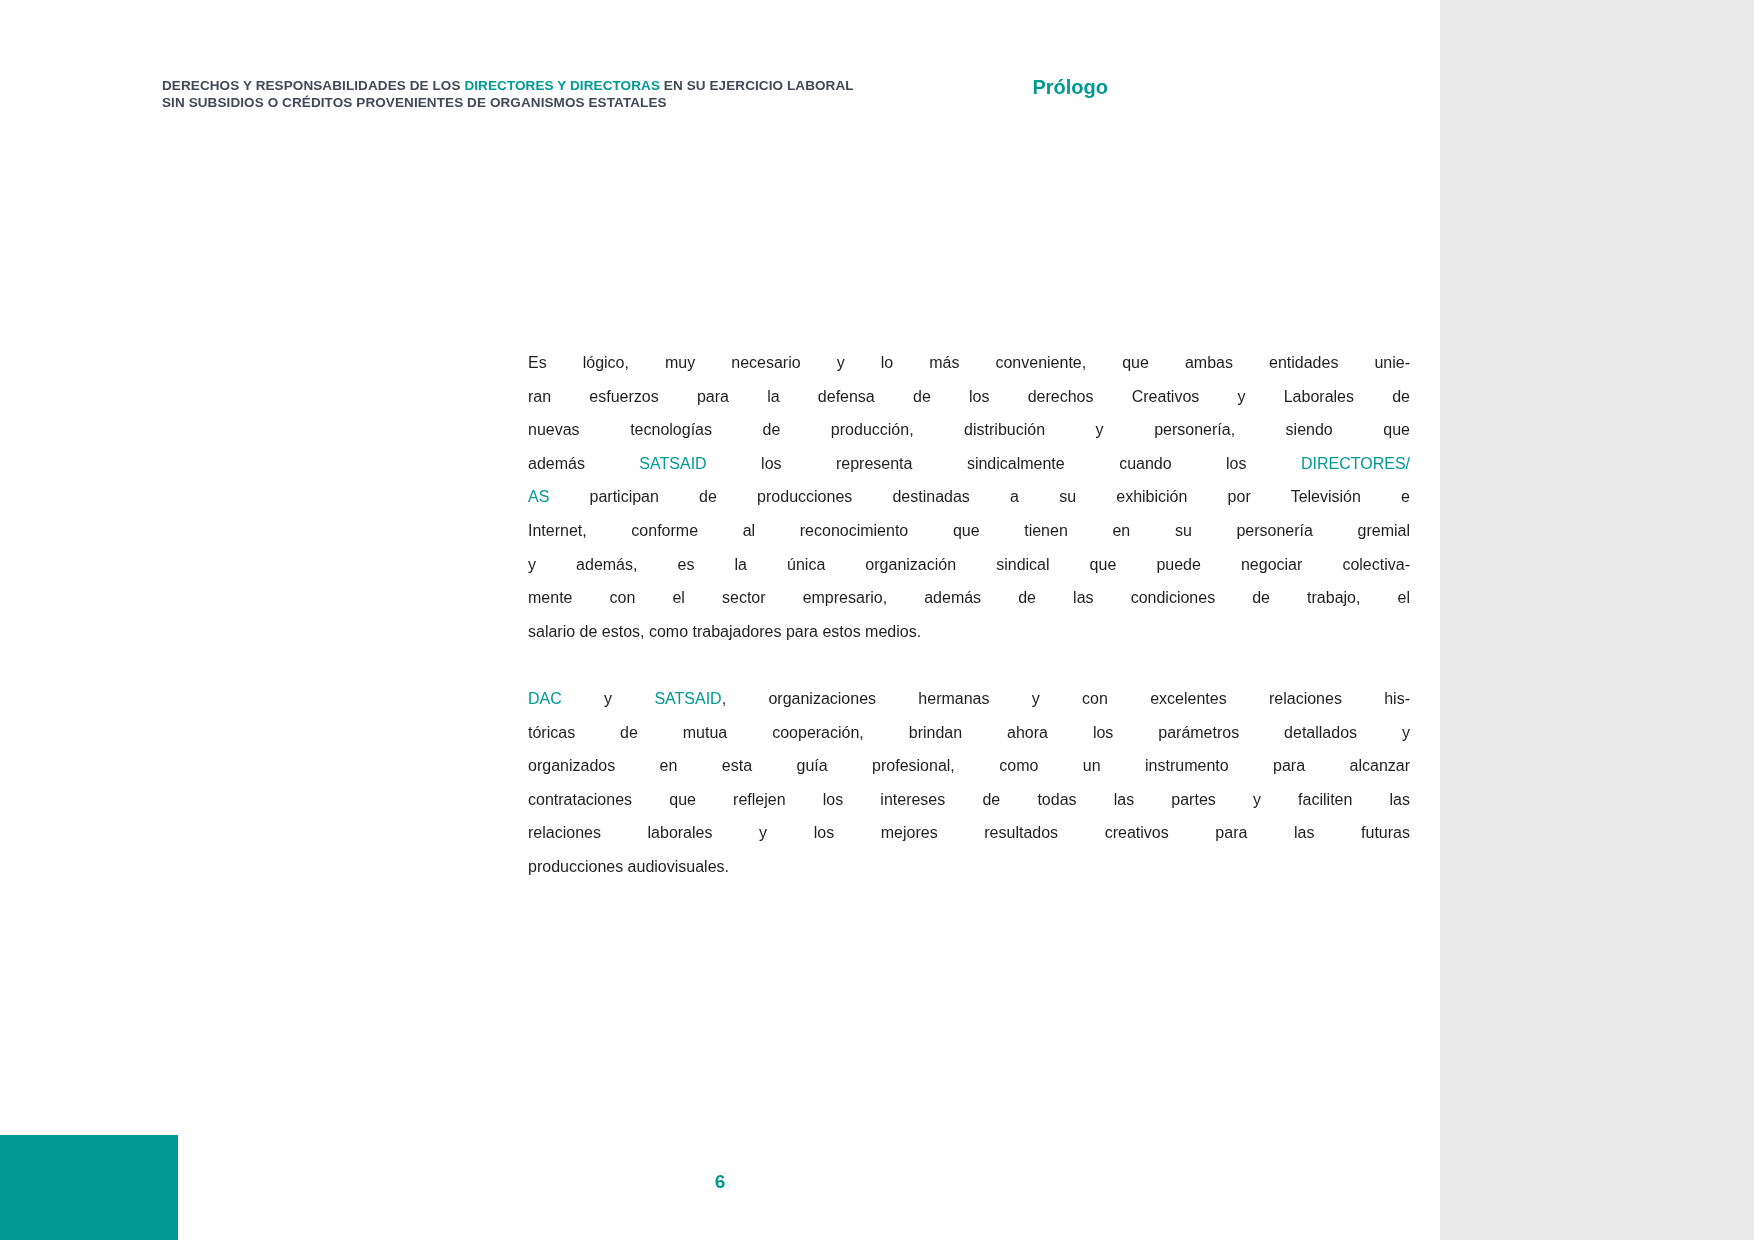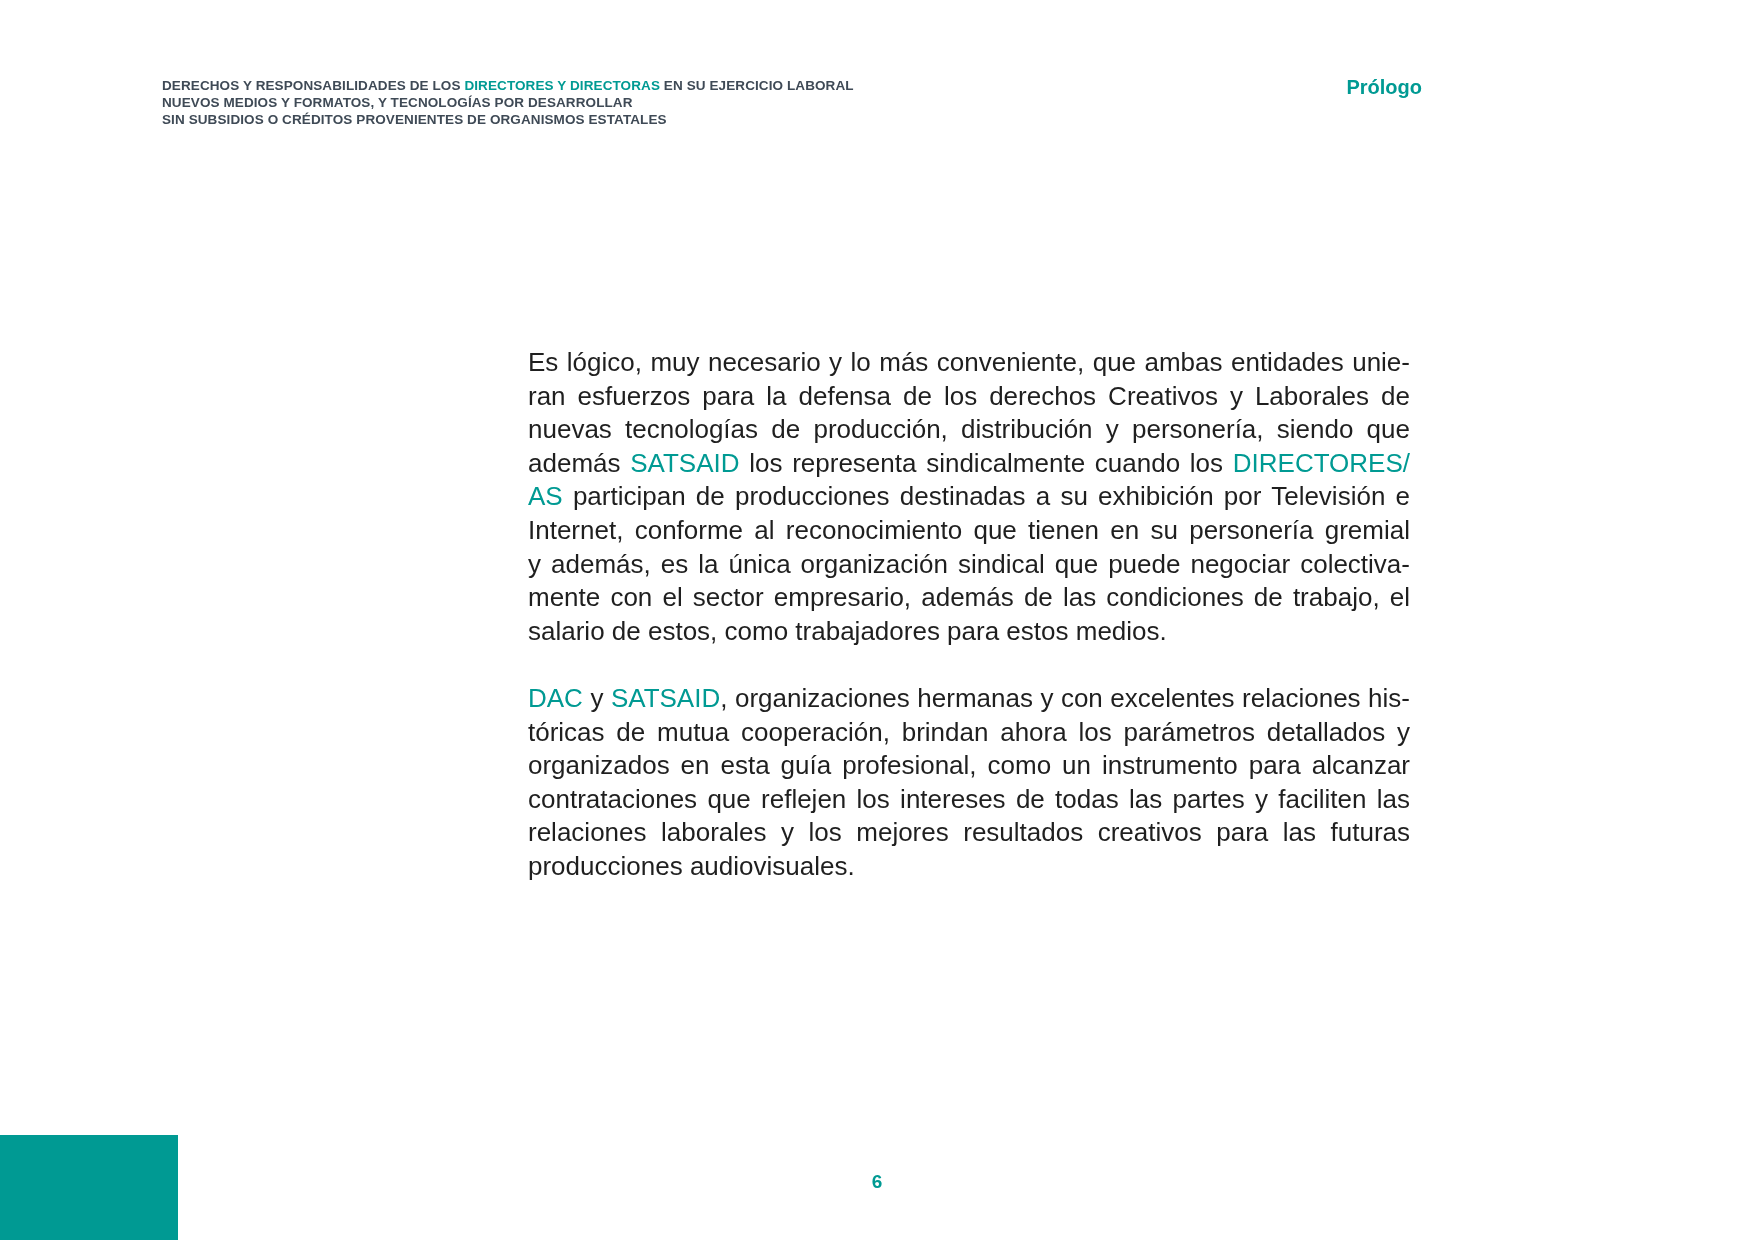--- a/index.html
+++ b/index.html
@@ -5,21 +5,21 @@
   :root {
     --accent: #009a93;
     --header-text: #3f4a56;
     --body-text: #1f1f1f;
     --page-bg: #ffffff;
   }
   * { margin: 0; padding: 0; box-sizing: border-box; }
   html, body { background: #e9e9e9; }
   .page {
     position: relative;
-    width: 1754px;
+    width: 1440px;
     height: 1240px;
     background: var(--page-bg);
     font-family: "Liberation Sans", sans-serif;
     overflow: hidden;
   }
   
   .doc-header {
     position: absolute;
     left: 162px;
     top: 77px;
@@ -40,21 +40,21 @@
     font-weight: bold;
     color: var(--accent);
     white-space: nowrap;
   }
   
   .body-text {
     position: absolute;
     left: 528px;
     top: 346px;
     width: 882px;
-    font-size: 26px;
+    font-size: 16px;
     line-height: 33.6px;
     color: var(--body-text);
   }
   .paragraph { margin: 0 0 33.6px 0; }
   .paragraph:last-child { margin-bottom: 9px; }
   .line {
     text-align: justify;
     text-align-last: justify;
     text-justify: inter-word;
   }
@@ -82,21 +82,20 @@
     background: var(--accent);
   }
 </style>
 </head>
 <body>
 
 <div class="page">
 
   <div class="doc-header" id="doc-header">
       <div class="header-line"><span class="">DERECHOS Y RESPONSABILIDADES DE LOS </span><span class="accent">DIRECTORES Y DIRECTORAS</span><span class=""> EN SU EJERCICIO LABORAL</span></div>
-      <div class="header-line"><span class="">NUEVOS MEDIOS Y FORMATOS, Y TECNOLOGÍAS POR DESARROLLAR</span></div>
       <div class="header-line"><span class="">SIN SUBSIDIOS O CRÉDITOS PROVENIENTES DE ORGANISMOS ESTATALES</span></div>
     </div>
 
   <div class="section-label">Prólogo</div>
 
   <div class="body-text" id="body-text">
       <div class="paragraph">
         <div class="line"><span class="">Es lógico, muy necesario y lo más conveniente, que ambas entidades unie-</span></div>
         <div class="line"><span class="">ran esfuerzos para la defensa de los derechos Creativos y Laborales de</span></div>
         <div class="line"><span class="">nuevas tecnologías de producción, distribución y personería, siendo que</span></div>

